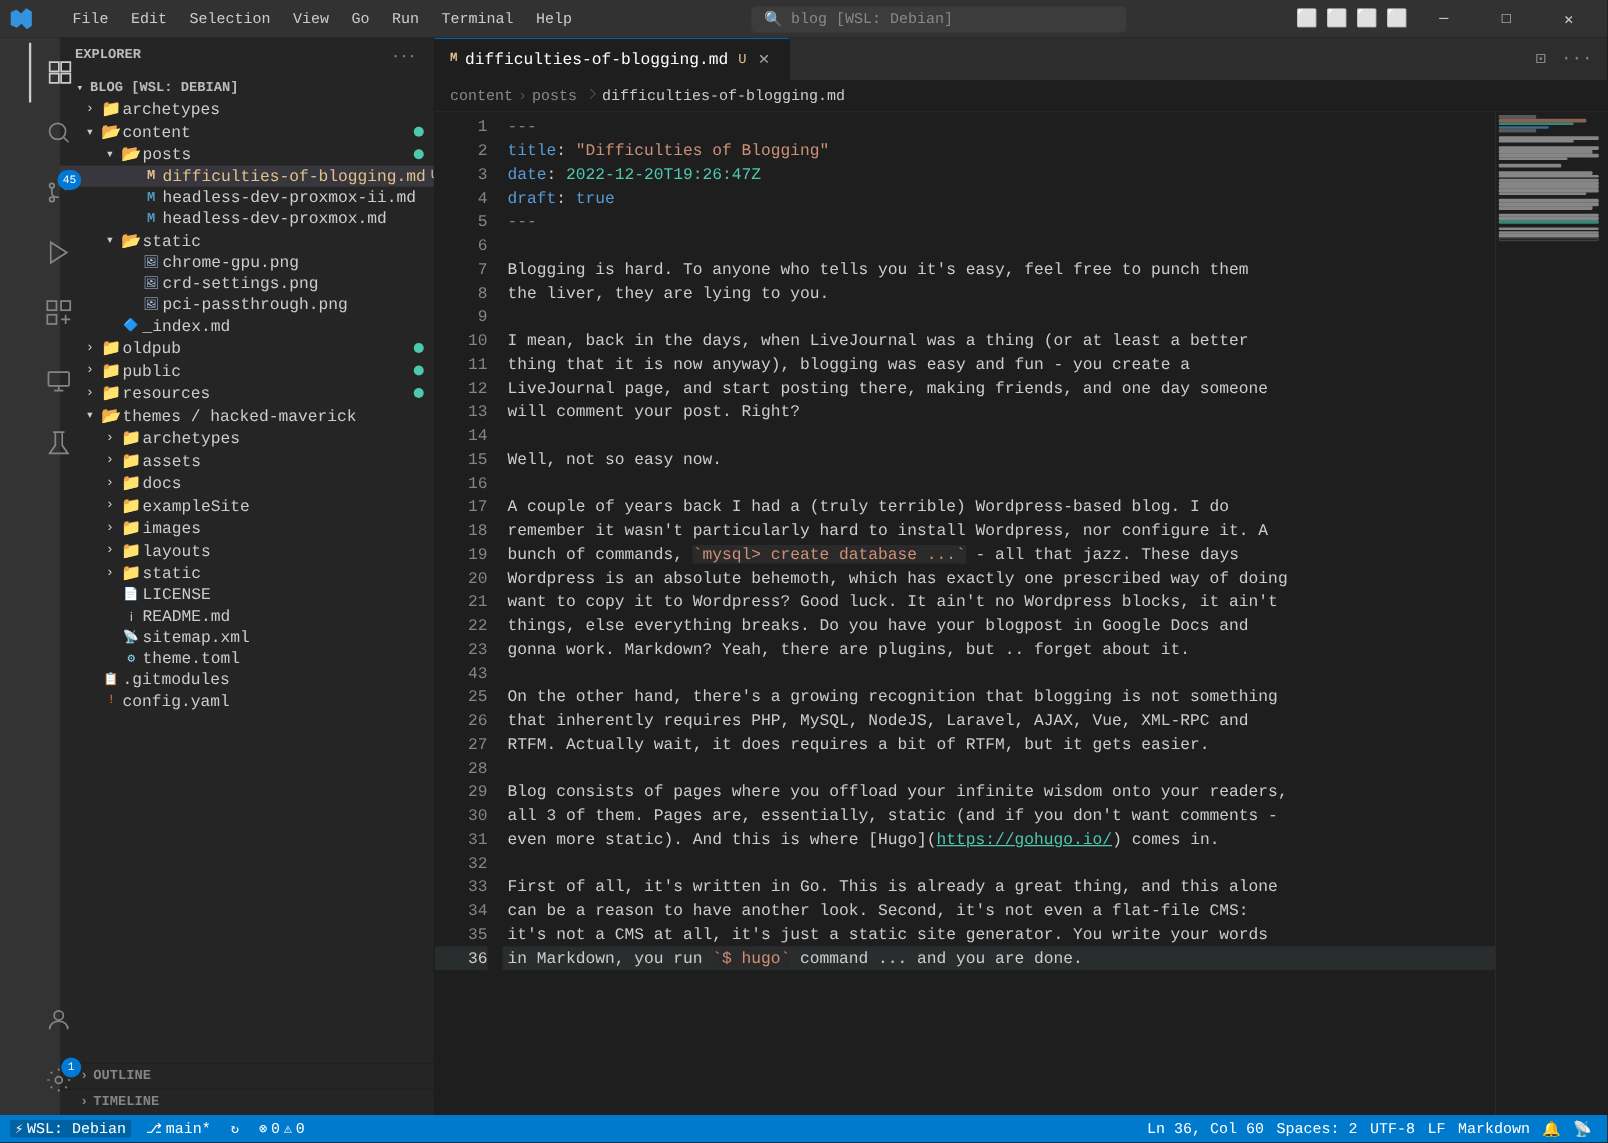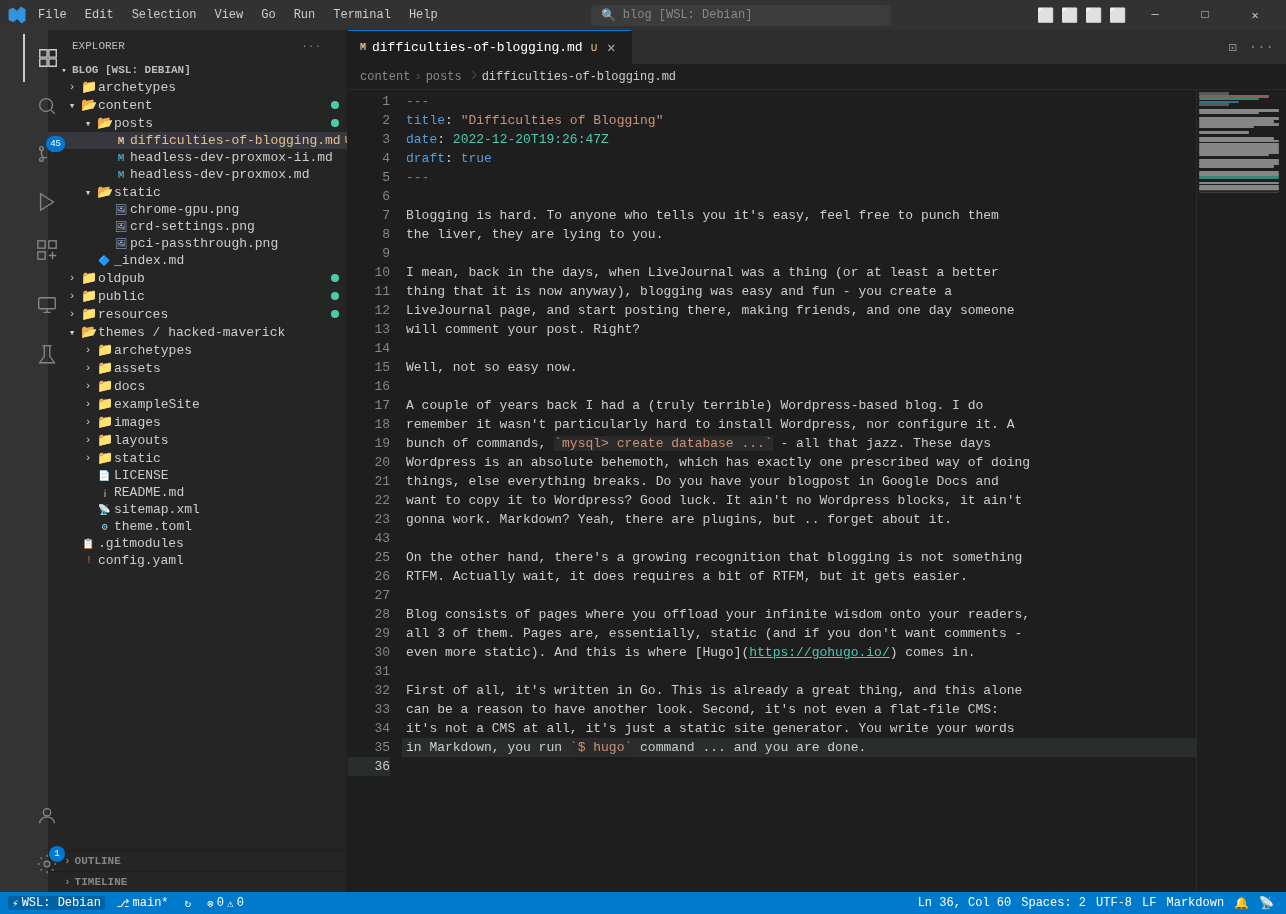--- a/index.html
+++ b/index.html
@@ -1,19 +1,19 @@
 <!DOCTYPE html>
 <html><head>
   <meta charset="utf-8">
   <style>
     * { margin: 0; padding: 0; box-sizing: border-box; }
     body { font-family: 'Consolas', 'Courier New', monospace; font-size: 13px; background: #1e1e1e; color: #cccccc; overflow: hidden; height: 914px; width: 1286px; display: flex; flex-direction: column; }
 
     
-    .title-bar { background: #323233; height: 30px; display: flex; align-items: center; padding: 0 8px; gap: 0; flex-shrink: 0; }
+    .title-bar { background: #323233; height: 30px; display: flex; align-items: center; padding: 0 8px; gap: 20px; flex-shrink: 0; }
     .title-bar-menu { display: flex; gap: 2px; align-items: center; }
     .vscode-icon { width: 18px; height: 18px; margin-right: 4px; }
     .vscode-icon svg { width: 18px; height: 18px; }
     .menu-item { padding: 2px 8px; font-size: 12px; color: #cccccc; cursor: pointer; border-radius: 2px; }
     .title-search { flex: 1; display: flex; justify-content: center; }
     .search-bar { background: #3c3c3c; border: 1px solid #3c3c3c; border-radius: 4px; padding: 2px 10px; width: 300px; display: flex; align-items: center; gap: 6px; font-size: 12px; color: #888; }
     .title-right { display: flex; gap: 4px; align-items: center; }
     .title-btn { width: 20px; height: 20px; display: flex; align-items: center; justify-content: center; cursor: pointer; color: #cccccc; font-size: 14px; border-radius: 2px; }
     .win-btn { width: 46px; height: 30px; display: flex; align-items: center; justify-content: center; font-size: 12px; cursor: pointer; }
 
@@ -21,21 +21,21 @@
     .main { display: flex; flex: 1; overflow: hidden; }
 
     
     .activity-bar { width: 48px; background: #333333; display: flex; flex-direction: column; align-items: center; padding-top: 4px; flex-shrink: 0; }
     .activity-icon { width: 48px; height: 48px; display: flex; align-items: center; justify-content: center; cursor: pointer; position: relative; color: #858585; margin-left: 46px; }
     .activity-icon.active { color: #cccccc; border-left: 2px solid #cccccc; }
     .activity-icon .badge { position: absolute; top: 6px; right: 6px; background: #0078d4; color: white; border-radius: 10px; font-size: 9px; padding: 0 4px; min-width: 16px; height: 16px; display: flex; align-items: center; justify-content: center; }
 
     
     .sidebar { width: 300px; background: #252526; flex-shrink: 0; display: flex; flex-direction: column; overflow: hidden; border-right: 1px solid #1e1e1e; }
-    .sidebar-header { padding: 8px 24px; font-size: 11px; font-weight: 400; text-transform: uppercase; color: #bbbbbb; display: flex; justify-content: space-between; align-items: center; flex-shrink: 0; }
+    .sidebar-header { padding: 8px 12px; font-size: 11px; font-weight: 700; text-transform: uppercase; color: #bbbbbb; display: flex; justify-content: space-between; flex-shrink: 0; }
     .sidebar-header-btn { cursor: pointer; color: #858585; padding: 2px; }
     .sidebar-content { overflow-y: auto; flex: 1; }
     .tree-item { display: flex; align-items: center; padding: 1px 0; cursor: pointer; font-size: 13px; white-space: nowrap; }
     .tree-item.active-file { background: #37373d; }
     .tree-arrow { width: 16px; display: inline-flex; align-items: center; justify-content: center; flex-shrink: 0; font-size: 11px; color: #cccccc; }
     .tree-icon { width: 18px; flex-shrink: 0; display: inline-flex; align-items: center; justify-content: center; }
     .tree-label { flex: 1; }
     .tree-dot { width: 8px; height: 8px; border-radius: 50%; flex-shrink: 0; margin-right: 4px; }
     .dot-green { background: #4ec9b0; }
     .file-modified { color: #e2c08d; font-size: 10px; margin-left: 4px; }
@@ -486,25 +486,26 @@
         <div class="code-line"><span class="c-text">thing that it is now anyway), blogging was easy and fun - you create a</span></div>
         <div class="code-line"><span class="c-text">LiveJournal page, and start posting there, making friends, and one day someone</span></div>
         <div class="code-line"><span class="c-text">will comment your post. Right?</span></div>
         <div class="code-line"></div>
         <div class="code-line"><span class="c-text">Well, not so easy now.</span></div>
         <div class="code-line"></div>
         <div class="code-line"><span class="c-text">A couple of years back I had a (truly terrible) Wordpress-based blog. I do</span></div>
         <div class="code-line"><span class="c-text">remember it wasn't particularly hard to install Wordpress, nor configure it. A</span></div>
         <div class="code-line"><span class="c-text">bunch of commands, </span><span class="c-cmd">`mysql&gt; create database ...`</span><span class="c-text"> - all that jazz. These days</span></div>
         <div class="code-line"><span class="c-text">Wordpress is an absolute behemoth, which has exactly one prescribed way of doing</span></div>
+        <div class="code-line"><span class="c-text">want to copy it to Wordpress? Good luck. It ain't no Wordpress blocks, it ain't</span></div>
         <div class="code-line"><span class="c-text">things, else everything breaks. Do you have your blogpost in Google Docs and</span></div>
-        <div class="code-line"><span class="c-text">want to copy it to Wordpress? Good luck. It ain't no Wordpress blocks, it ain't</span></div>
         <div class="code-line"><span class="c-text">gonna work. Markdown? Yeah, there are plugins, but .. forget about it.</span></div>
         <div class="code-line"></div>
         <div class="code-line"><span class="c-text">On the other hand, there's a growing recognition that blogging is not something</span></div>
+        <div class="code-line"><span class="c-text">that inherently requires PHP, MySQL, NodeJS, Laravel, AJAX, Vue, XML-RPC and</span></div>
         <div class="code-line"><span class="c-text">RTFM. Actually wait, it does requires a bit of RTFM, but it gets easier.</span></div>
         <div class="code-line"></div>
         <div class="code-line"><span class="c-text">Blog consists of pages where you offload your infinite wisdom onto your readers,</span></div>
         <div class="code-line"><span class="c-text">all 3 of them. Pages are, essentially, static (and if you don't want comments -</span></div>
         <div class="code-line"><span class="c-text">even more static). And this is where [Hugo](</span><span class="c-link">https://gohugo.io/</span><span class="c-text">) comes in.</span></div>
         <div class="code-line"></div>
         <div class="code-line"><span class="c-text">First of all, it's written in Go. This is already a great thing, and this alone</span></div>
         <div class="code-line"><span class="c-text">can be a reason to have another look. Second, it's not even a flat-file CMS:</span></div>
         <div class="code-line"><span class="c-text">it's not a CMS at all, it's just a static site generator. You write your words</span></div>
         <div class="code-line highlighted" style="background:#2a2d2e;"><span class="c-text">in Markdown, you run </span><span class="c-cmd">`$ hugo`</span><span class="c-text"> command ... and you are done.</span></div>

